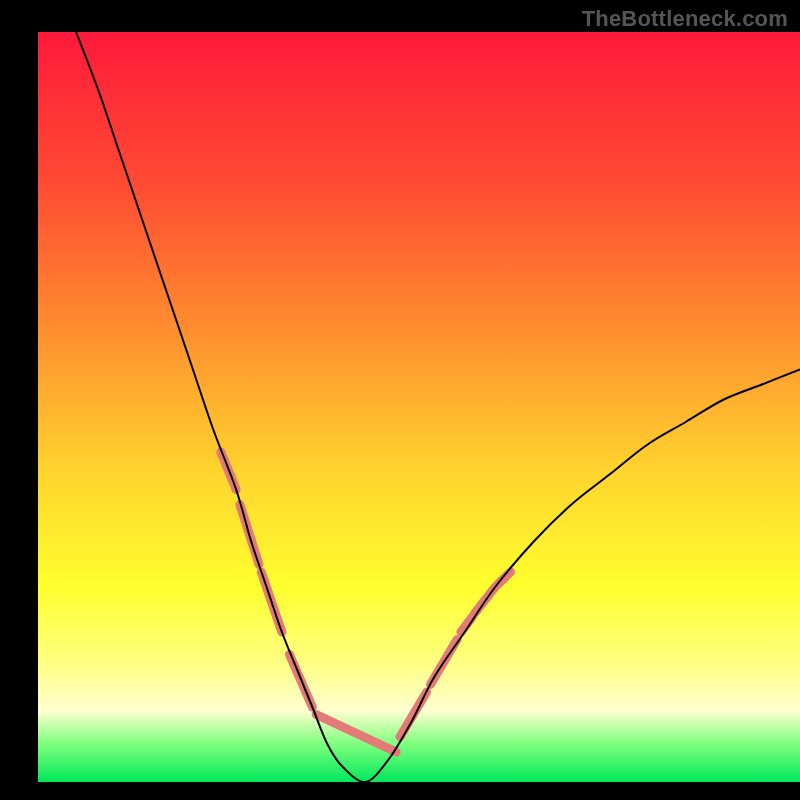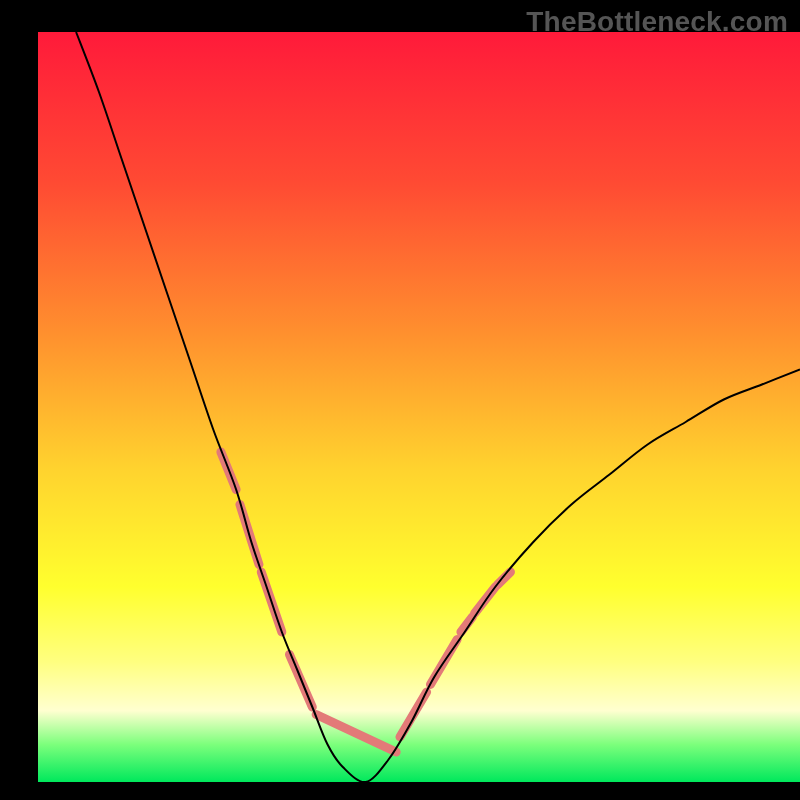--- a/index.html
+++ b/index.html
@@ -14,21 +14,21 @@
   .stage {
     position: relative;
     width: 800px;
     height: 800px;
   }
   .watermark {
     position: absolute;
     top: 6px;
     right: 12px;
     color: #555;
-    font-size: 28px;
+    font-size: 22px;
     font-weight: 600;
     letter-spacing: 0.2px;
     user-select: none;
   }
   svg {
     position: absolute;
     left: 0;
     top: 0;
   }
 </style>

